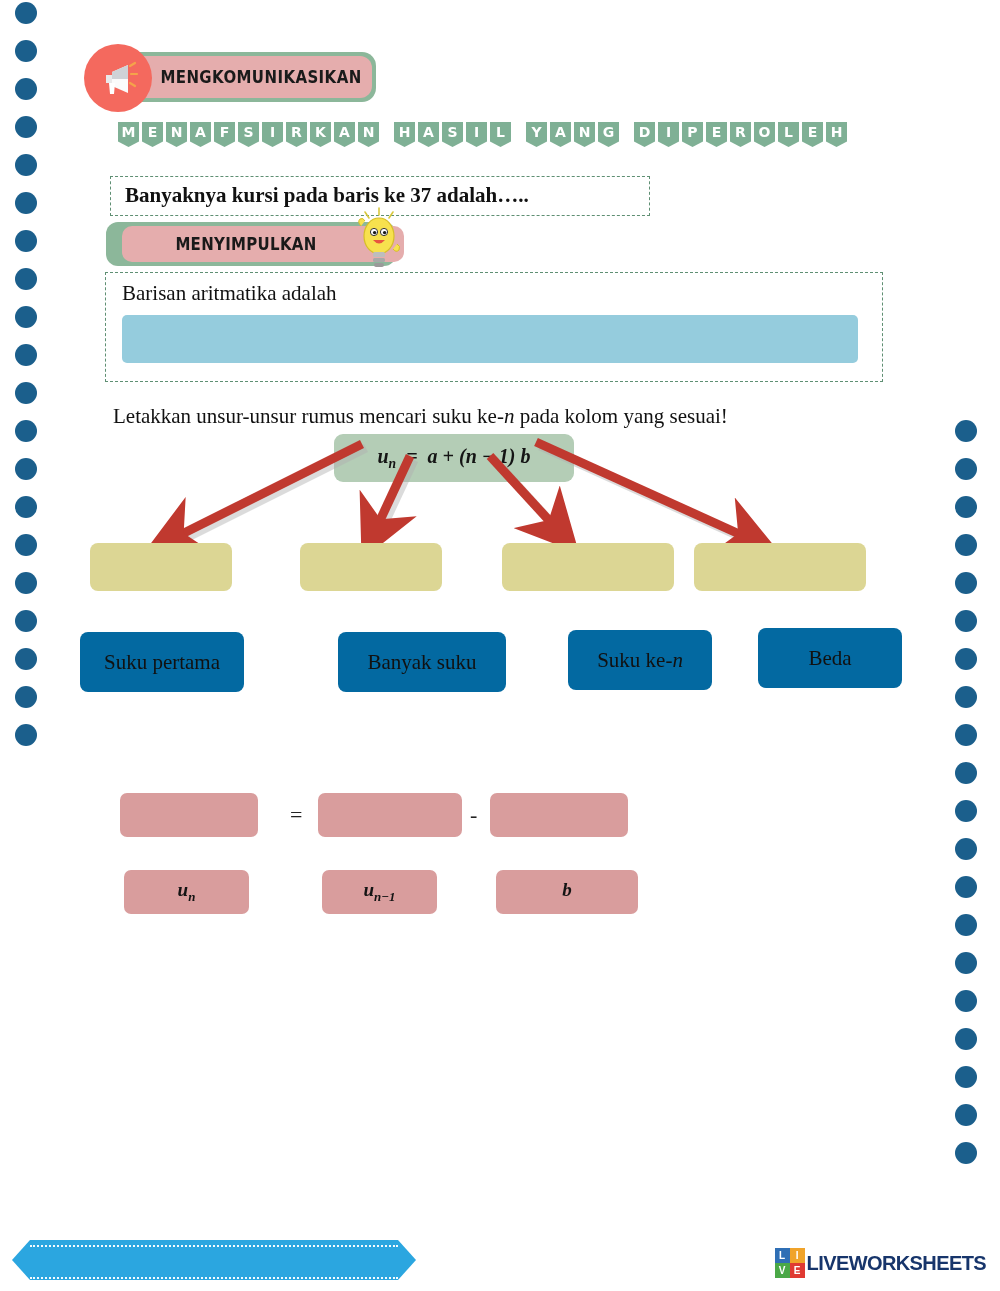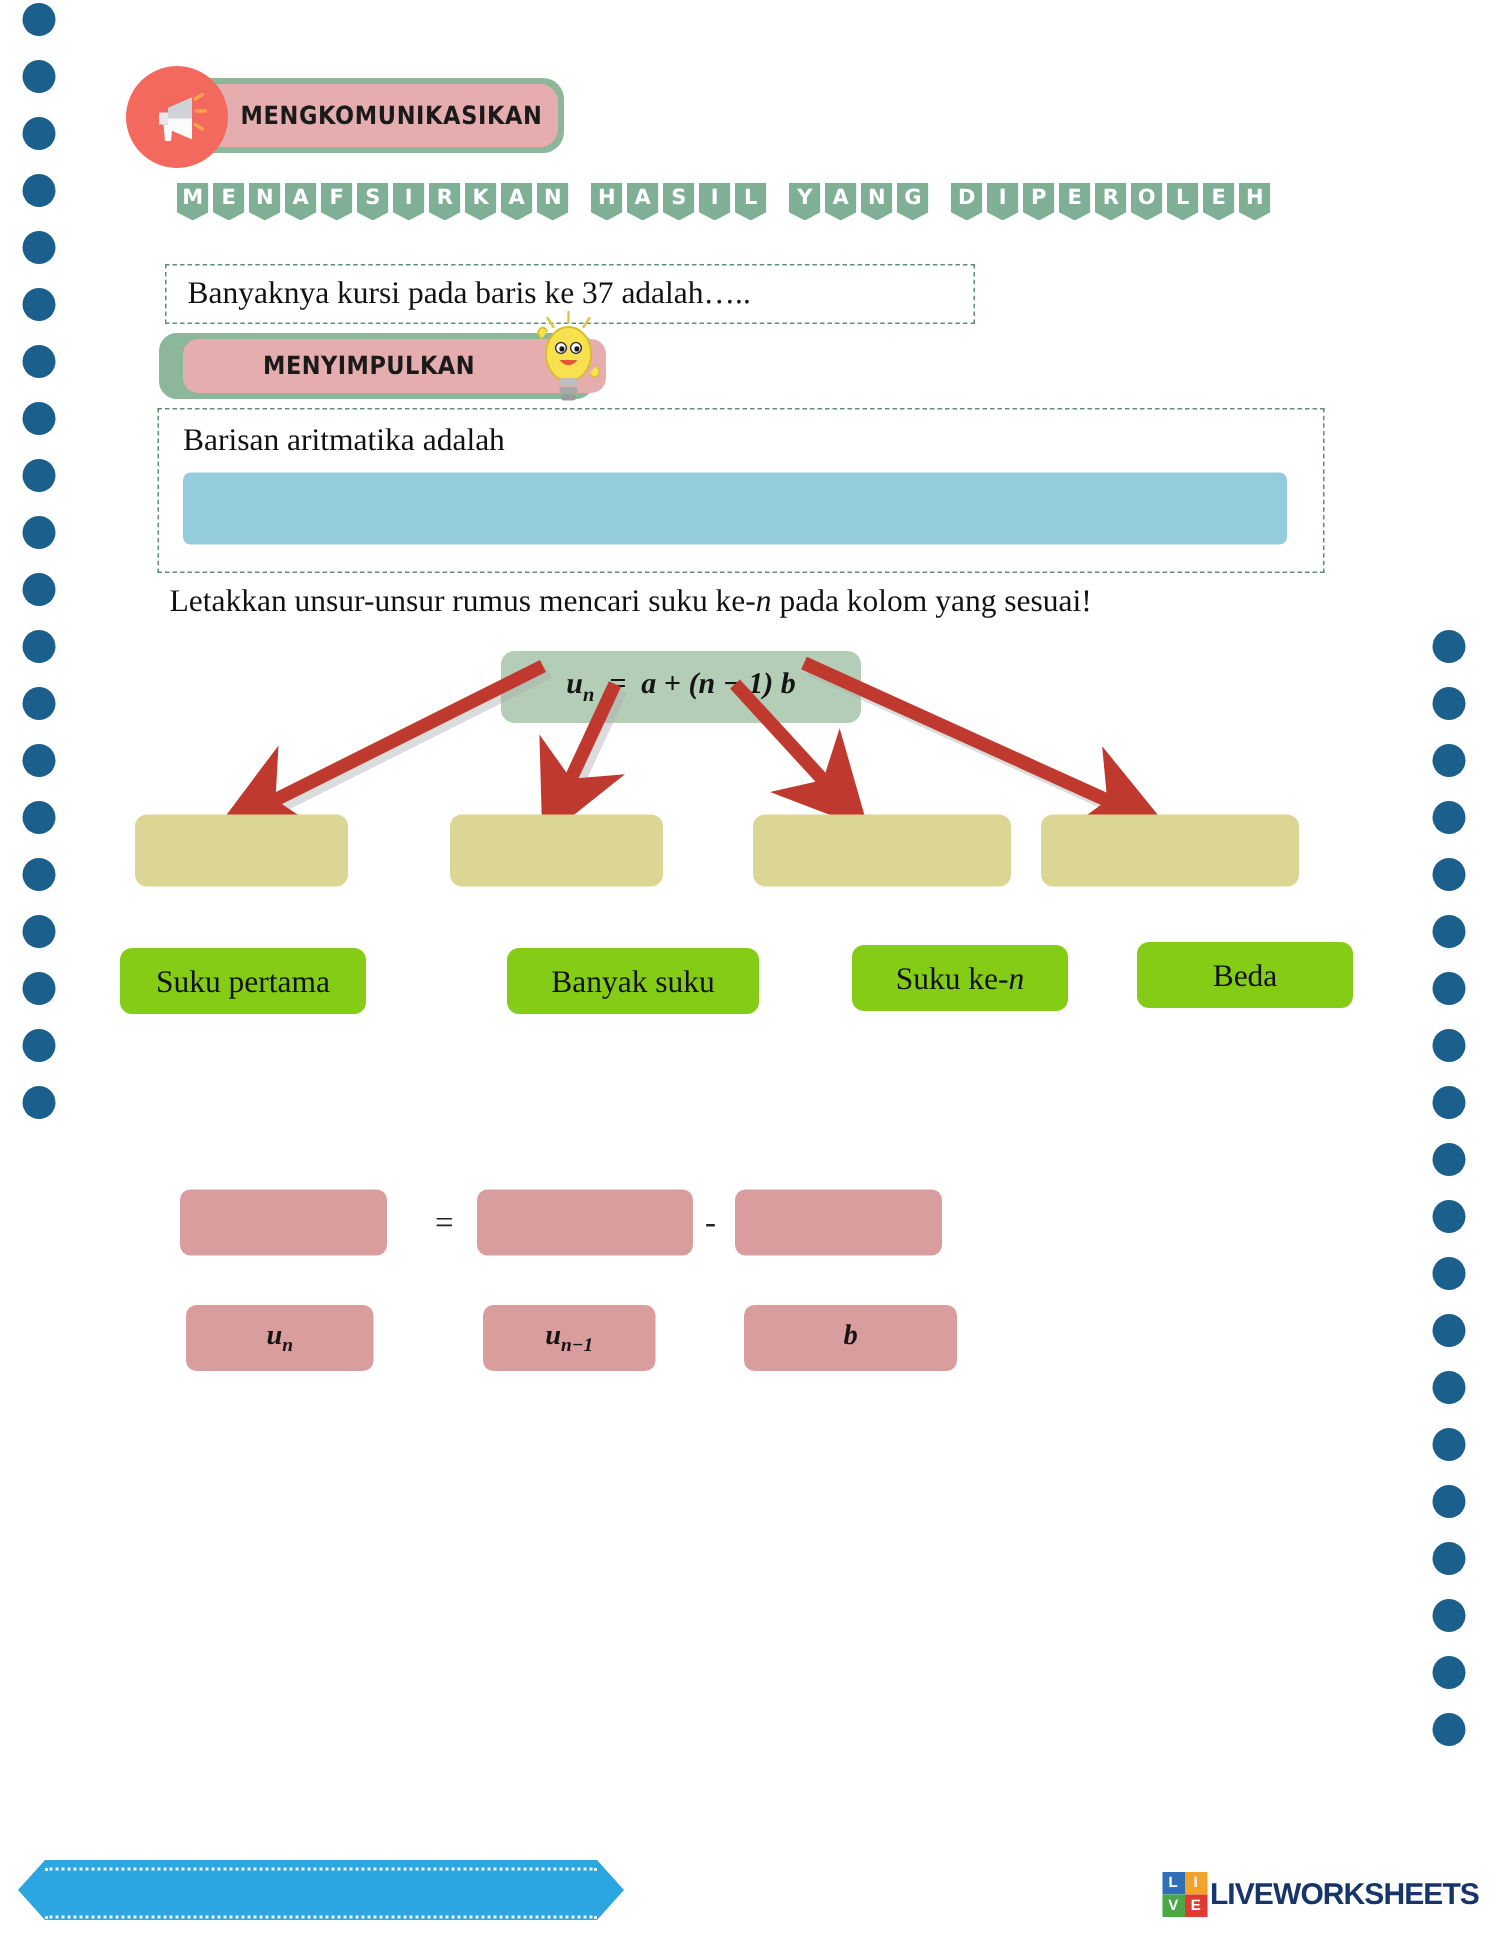--- a/index.html
+++ b/index.html
@@ -112,21 +112,21 @@
   .bl.space { background: transparent; width: 9px; }
 
   
   .dashed-box {
     position: absolute;
     border: 1px dashed #5f8f73;
     background: #ffffff;
     box-sizing: border-box;
   }
   .q1-box {
-    left: 110px; top: 176px; width: 540px; height: 40px;
+    left: 110px; top: 176px; width: 540px; height: 40px; font-weight: bold;
   }
   .q1-box .qtext {
     font-size: 21px;
     color: #111;
     padding: 6px 0 0 14px;
   }
   .q2-box {
     left: 105px; top: 272px; width: 778px; height: 110px;
   }
   .q2-box .qtext {
@@ -187,21 +187,21 @@
     width: 54px; height: 66px;
     z-index: 5;
   }
 
   
   .instr {
     position: absolute;
     font-size: 21px;
     color: #111;
   }
-  .instr-1 { left: 113px; top: 388px; }
+  .instr-1 { left: 113px; top: 404px; }
   .instr-2 { left: 118px; top: 750px; }
 
   
   .formula-box {
     position: absolute;
     left: 334px; top: 434px;
     width: 240px; height: 48px;
     background: #b4cdb6;
     border-radius: 9px;
     display: flex;
@@ -231,23 +231,23 @@
     top: 543px;
   }
   .d1 { left: 90px;  width: 142px; }
   .d2 { left: 300px; width: 142px; }
   .d3 { left: 502px; width: 172px; }
   .d4 { left: 694px; width: 172px; }
 
   
   .word-tile {
     position: absolute;
-    background: #84cc16;
+    background: #0369a1;
     border-radius: 8px;
-    height: 44px;
+    height: 60px;
     display: flex;
     align-items: center;
     justify-content: center;
     font-size: 21px;
     color: #111;
     cursor: grab;
   }
   .w1 { left: 80px;  top: 632px; width: 164px; }
   .w2 { left: 338px; top: 632px; width: 168px; }
   .w3 { left: 568px; top: 630px; width: 144px; }

